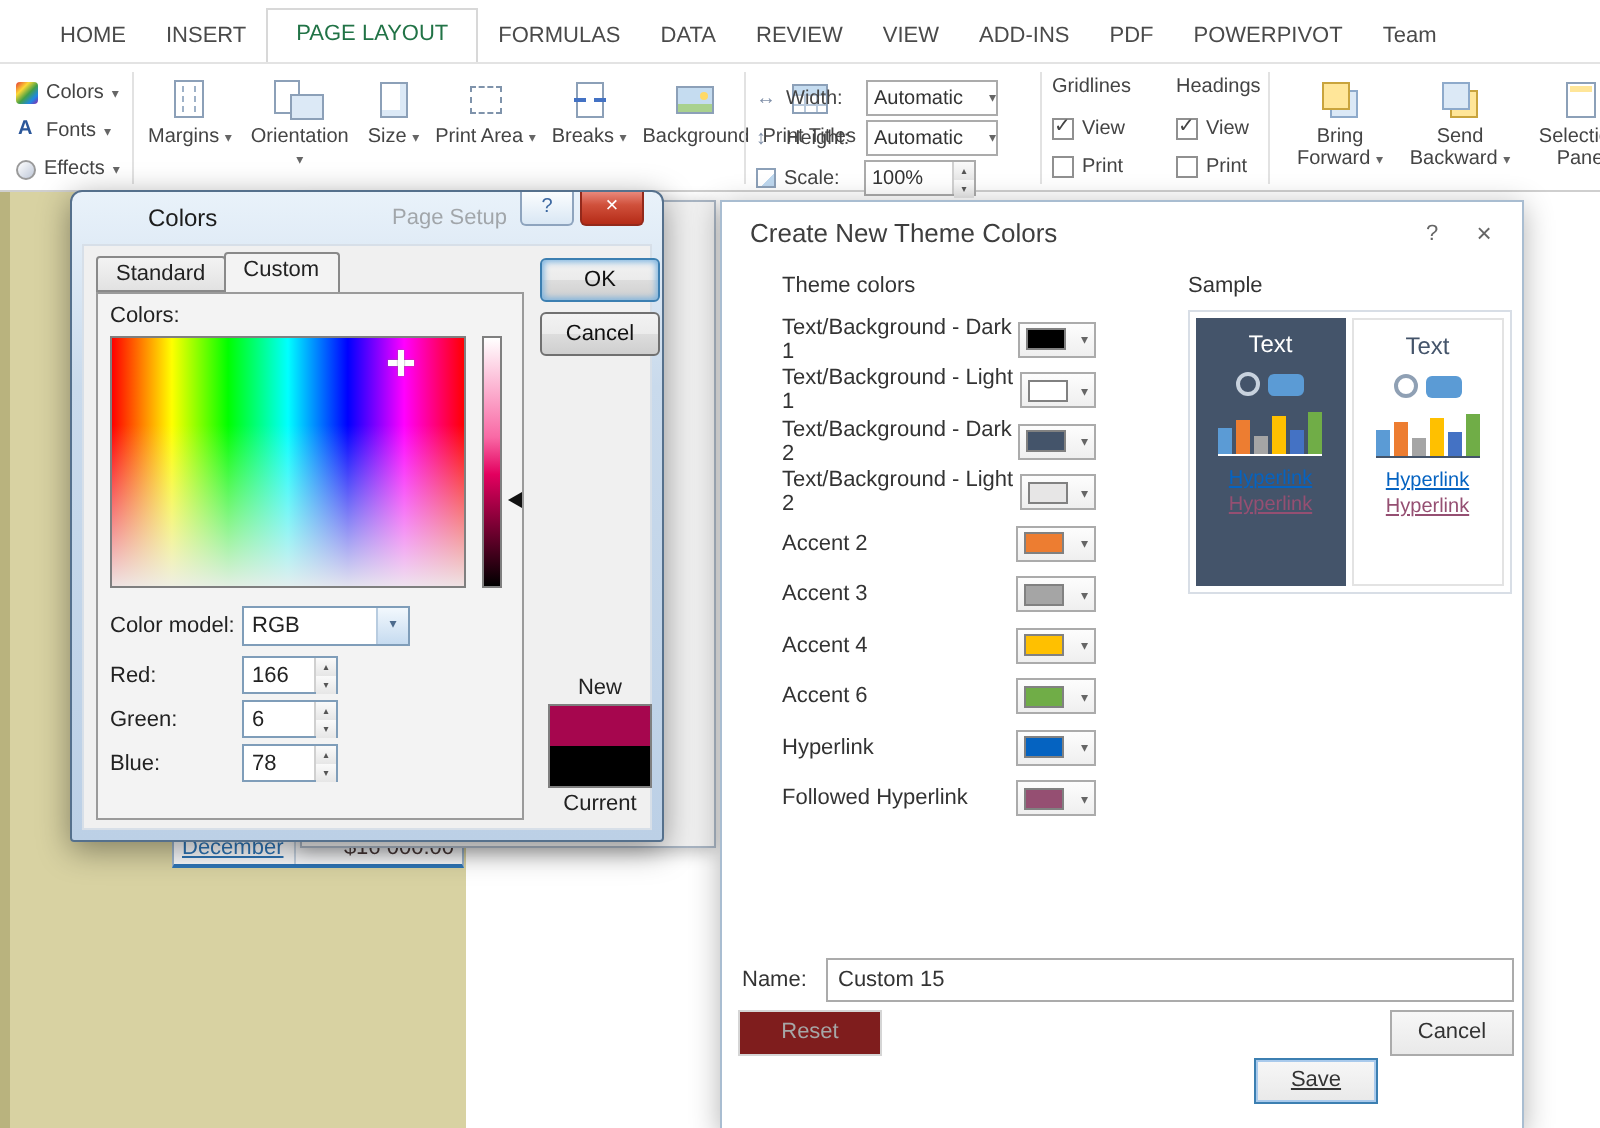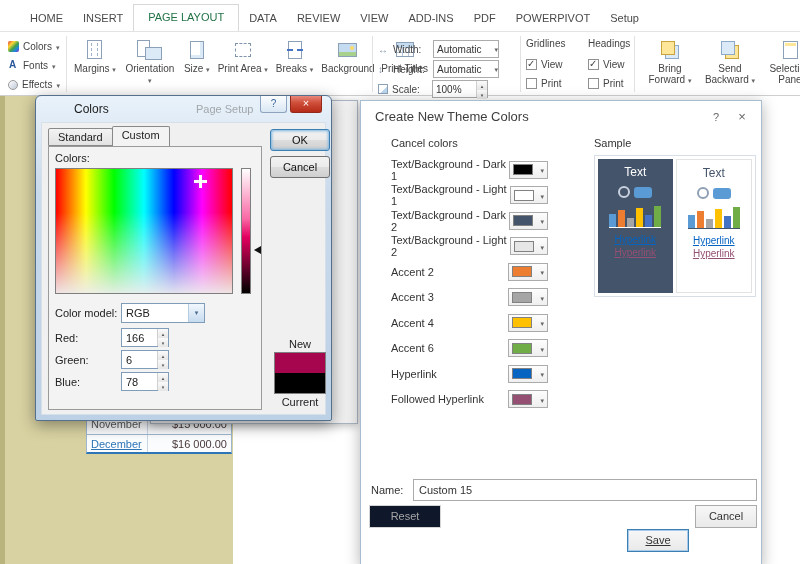--- a/index.html
+++ b/index.html
@@ -110,21 +110,21 @@
 .light .scircle{border-color:#8FA0B4;}
 .srect{width:18px;height:11px;border-radius:3px;}
 .sbars{display:flex;align-items:flex-end;gap:2px;height:23px;margin-top:5px;border-bottom:1px solid #fff;}
 .light .sbars{border-bottom-color:#44546A;}
 .sbar{width:7px;}
 .slinks{margin-top:5px;text-align:center;font-size:10px;line-height:13px;}
 .slink{display:block;text-decoration:underline;}
 .name-label{position:absolute;left:10px;top:383px;}
 .name-input{position:absolute;left:52px;top:378px;width:344px;height:22px;border:1px solid #ABABAB;font-size:11px;padding:0 5px;color:#333;background:#fff;font-family:inherit;}
 .obtn{position:absolute;height:23px;font-size:11px;text-align:center;line-height:21px;border:1px solid #ABABAB;background:linear-gradient(#F7F7F7,#E9E9E9);color:#333;}
-.btn-reset{left:8px;top:404px;width:72px;color:#A6A6A6;border-color:#D5D5D5;background:#0f172a;}
+.btn-reset{left:8px;top:404px;width:72px;color:#A6A6A6;border-color:#D5D5D5;background:#7f1d1d;}
 .btn-save{left:266px;top:428px;width:62px;border-color:#3C7FB1;box-shadow:inset 0 0 0 1px #A9CAEC;text-decoration:underline;}
 .btn-cancel-t{left:334px;top:404px;width:62px;}
 
 
 .colors-dlg{position:absolute;left:35px;top:95px;width:297px;height:326px;z-index:4;border:1px solid #55708C;border-radius:6px 6px 2px 2px;background:linear-gradient(#E9F2FA,#C9DAEC 30%,#BCD0E6);box-shadow:0 4px 16px rgba(0,0,0,.4);font-size:11px;color:#222;}
 .cd-titlebar{position:absolute;left:0;top:0;right:0;height:26px;}
 .cd-title{position:absolute;left:38px;top:6px;font-size:12px;color:#1C1C1C;}
 .cd-ghost{position:absolute;left:160px;top:7px;font-size:11px;color:#6B6B6B;opacity:.55;}
 .cd-help{position:absolute;right:44px;top:0;width:27px;height:17px;border:1px solid #8EA4BE;border-top:none;border-radius:0 0 3px 3px;background:linear-gradient(#FBFDFE,#D9E7F4);text-align:center;}
 .cd-help::after{content:'?';color:#3B67A0;font-size:10px;line-height:16px;}
@@ -156,41 +156,38 @@
 .swatch-new{width:100%;height:20px;}
 .swatch-cur{width:100%;height:20px;}
 .current-label{position:absolute;left:228px;top:273px;width:60px;text-align:center;}
 </style>
 </head>
 <body>
 
 <div class="khaki"></div>
 <div class="wcol-white"></div>
 <div class="ws">
-  <div class="ws-row">
-    <div class="cell-month">November</div>
-    <div class="cell-value">$15 000.00</div>
-  </div>
   <div class="ws-row row-dec">
     <div class="cell-month">December</div>
     <div class="cell-value">$16 000.00</div>
   </div>
 </div>
 
 <div class="tabbar">
   <div class="rtab">HOME</div>
   <div class="rtab">INSERT</div>
   <div class="rtab active">PAGE LAYOUT</div>
+  <div class="rtab">FORMULAS</div>
   <div class="rtab">DATA</div>
   <div class="rtab">REVIEW</div>
   <div class="rtab">VIEW</div>
   <div class="rtab">ADD-INS</div>
   <div class="rtab">PDF</div>
   <div class="rtab">POWERPIVOT</div>
-  <div class="rtab">Setup</div>
+  <div class="rtab">Team</div>
 </div>
 
 <div class="ribbon">
   <div class="tgrow" style="top:6px">
       <span class="ic ic-colors"></span>
       <span>Colors</span>
       <span class="darr"></span>
     </div>
   <div class="tgrow" style="top:25px">
       <span class="ic ic-fonts"></span>
@@ -333,21 +330,21 @@
 
 <div class="ghost"></div>
 
 <div class="theme-dlg">
   <div class="td-title">Create New Theme Colors</div>
   <div class="td-sys">
     <div class="td-help"></div>
     <div class="td-close"></div>
   </div>
 
-  <div class="tc-label">Cancel colors</div>
+  <div class="tc-label">Theme colors</div>
   <div class="trows">
     <div class="trow">
         <span class="trlabel">Text/Background - Dark 1</span>
         <div class="tbtn">
           <span class="tswatch" style="background: rgb(0, 0, 0);"></span>
           <span class="darr"></span>
         </div>
       </div>
     <div class="trow">
         <span class="trlabel">Text/Background - Light 1</span>

